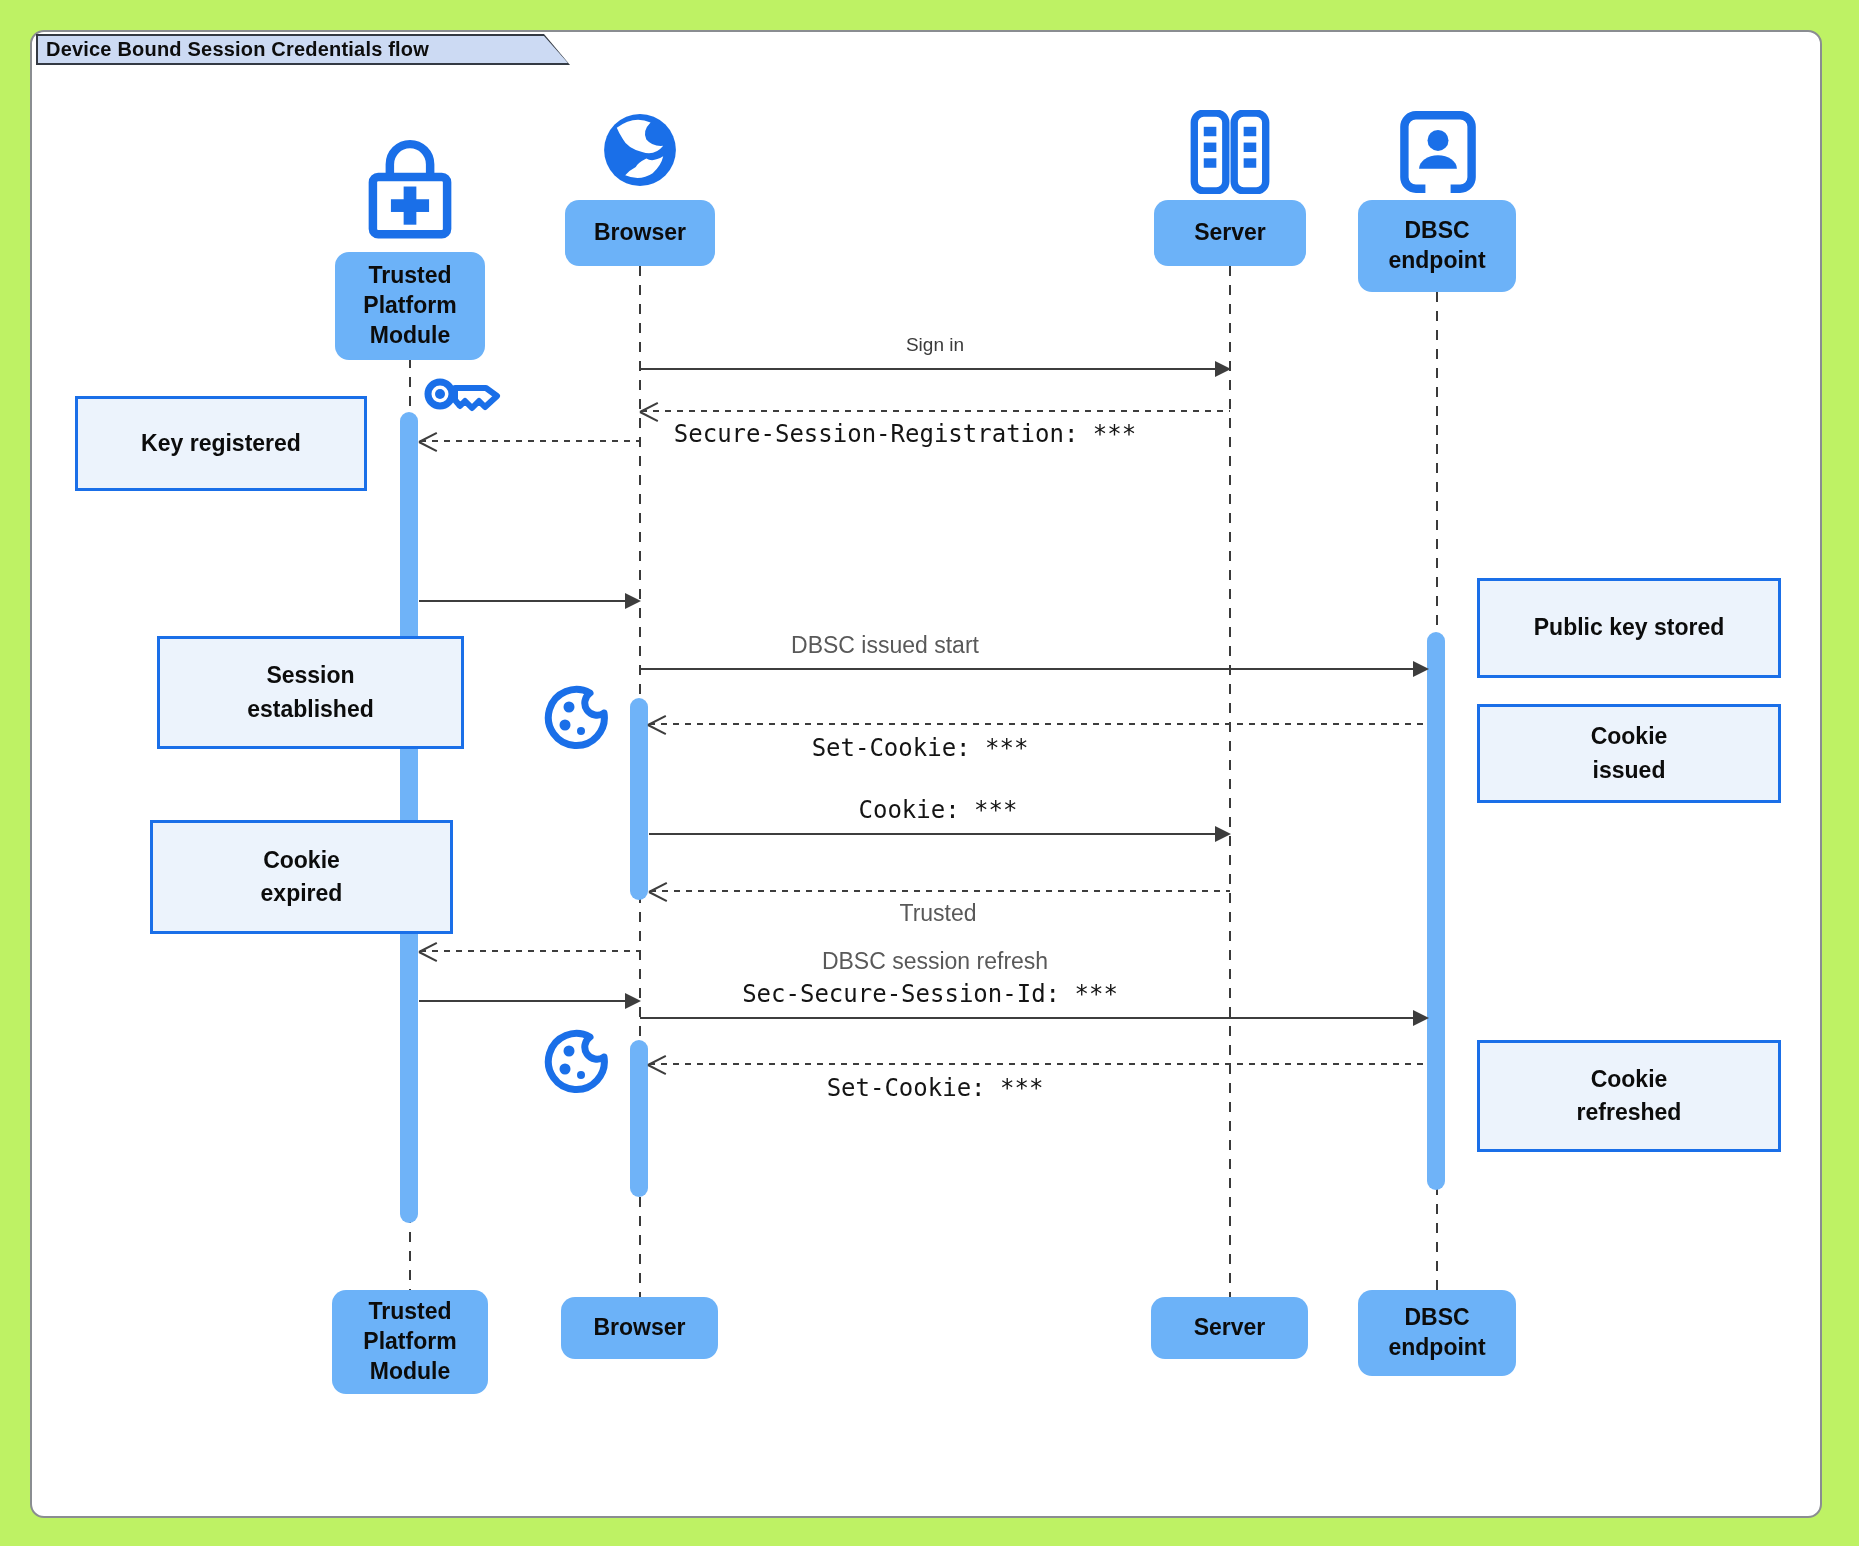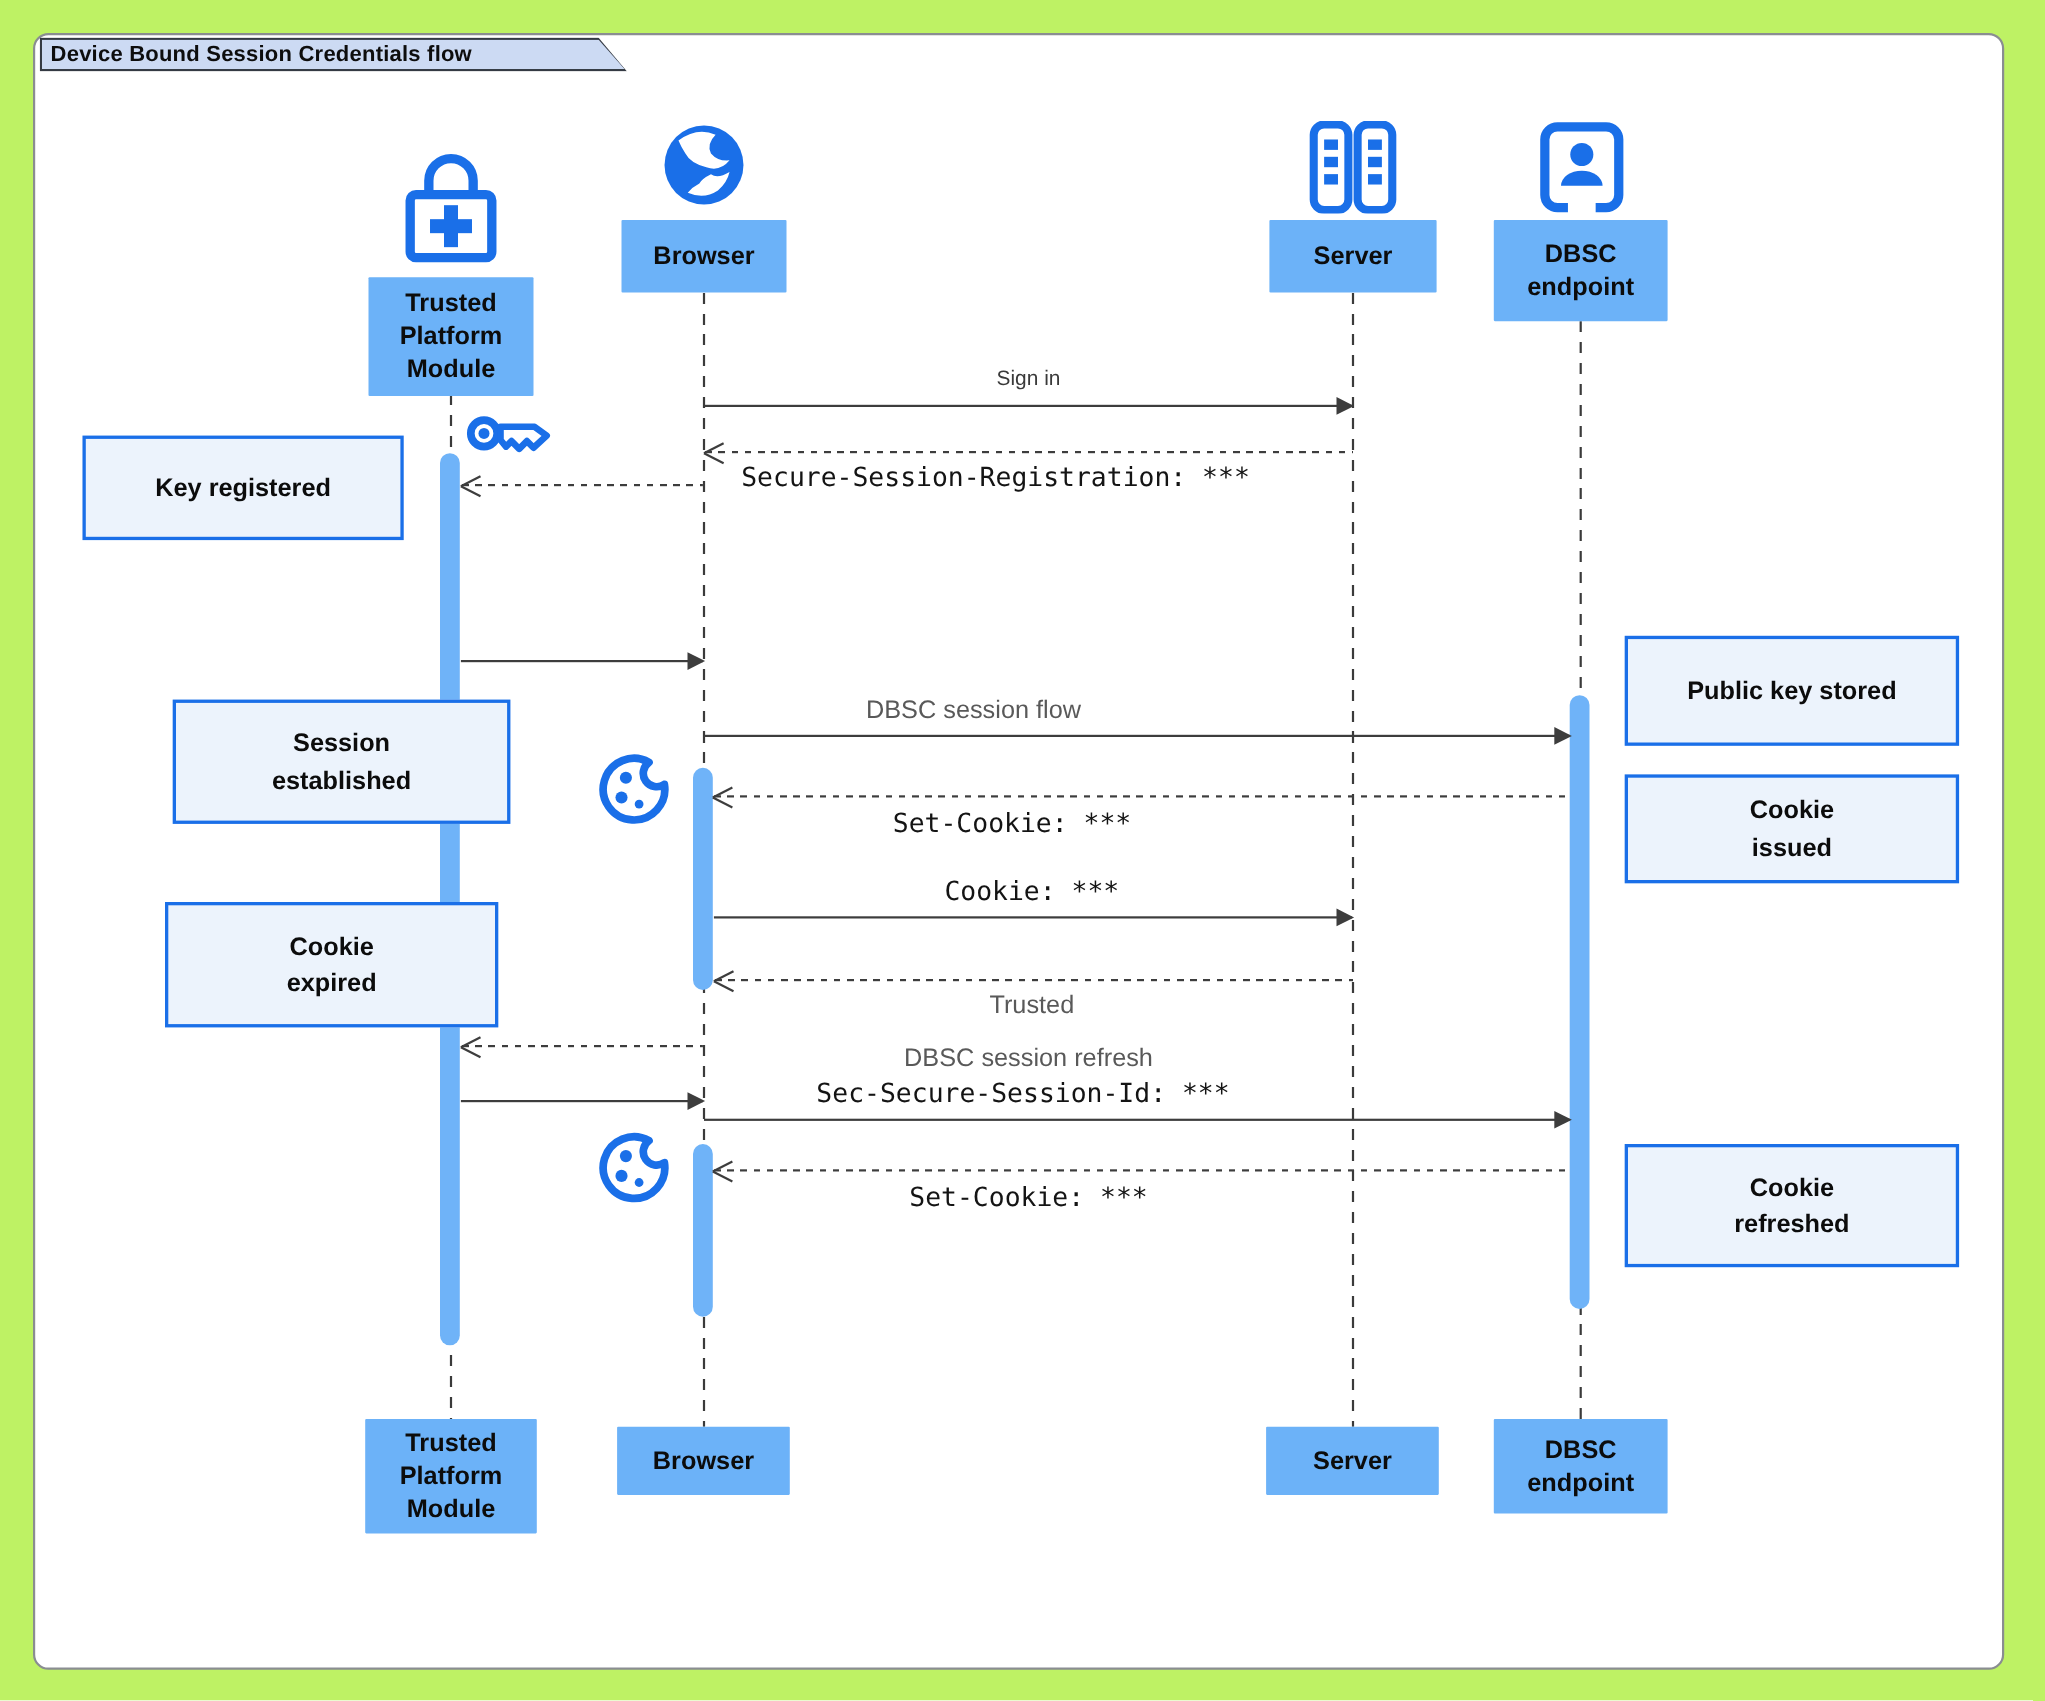--- a/index.html
+++ b/index.html
@@ -19,21 +19,21 @@
   .title-text{font-weight:bold;font-size:20px;color:#0d0d0d;letter-spacing:.2px;}
 
   
   .lifeline{position:absolute;width:2px;
     background:repeating-linear-gradient(to bottom,#3a3a3a 0 10px,transparent 10px 19px);}
 
   
   .bar{position:absolute;width:18px;border-radius:9px;background:#6fb3f8;}
 
   
-  .actor-label{position:absolute;background:#6cb2f8;border-radius:1px;
+  .actor-label{position:absolute;background:#6cb2f8;border-radius:14px;
     display:flex;align-items:center;justify-content:center;text-align:center;
     font-weight:bold;font-size:23px;color:#0c0c0c;white-space:pre-line;line-height:1.3;}
 
   
   .note{position:absolute;background:#ecf3fc;border:3.5px solid #1a6fe8;
     display:flex;align-items:center;justify-content:center;text-align:center;
     font-weight:bold;font-size:23px;color:#0c0c0c;white-space:pre-line;line-height:1.45;
     box-sizing:border-box;z-index:6;}
 
   
@@ -146,21 +146,21 @@
       <circle cx="16" cy="27" r="12" fill="#ffffff" stroke="#1a6fe8" stroke-width="7"></circle>
       <circle cx="16" cy="27" r="5" fill="#1a6fe8"></circle>
       <path d="M31 21 h31 l11 8 -12 11 -6 -6 -7 7 -7 -7 -5 5 -5 -6 v-12 z" fill="#ffffff" stroke="#1a6fe8" stroke-width="6" stroke-linejoin="round"></path>
     </svg>
   </div>
 
   <div class="msg solid" style="left:419px;top:600px;width:220px;">
     <span class="head-solid-right"></span>
   </div>
 
-  <div class="msg-label sans" style="left:885px;top:632px;">DBSC session flow</div>
+  <div class="msg-label sans" style="left:885px;top:632px;">DBSC issued start</div>
   <div class="msg solid" style="left:640px;top:668px;width:787px;">
     <span class="head-solid-right"></span>
   </div>
 
   <div class="msg dashed" style="left:649px;top:723px;width:778px;">
     <span class="head-open-left"></span>
   </div>
   <div class="msg-label mono" style="left:920px;top:734px;">Set-Cookie: ***</div>
 
   <div class="icon-box" style="left:543px;top:676px;">

